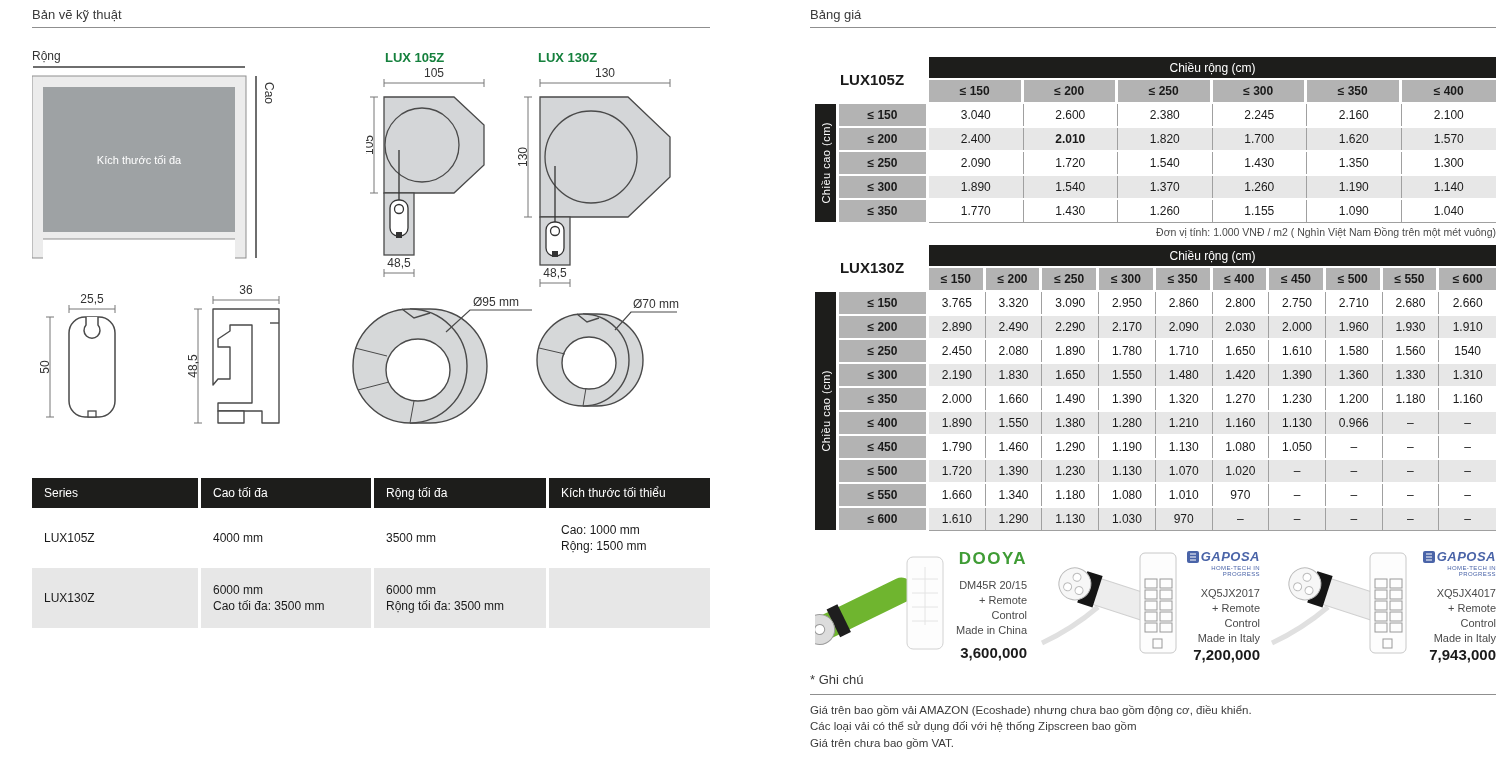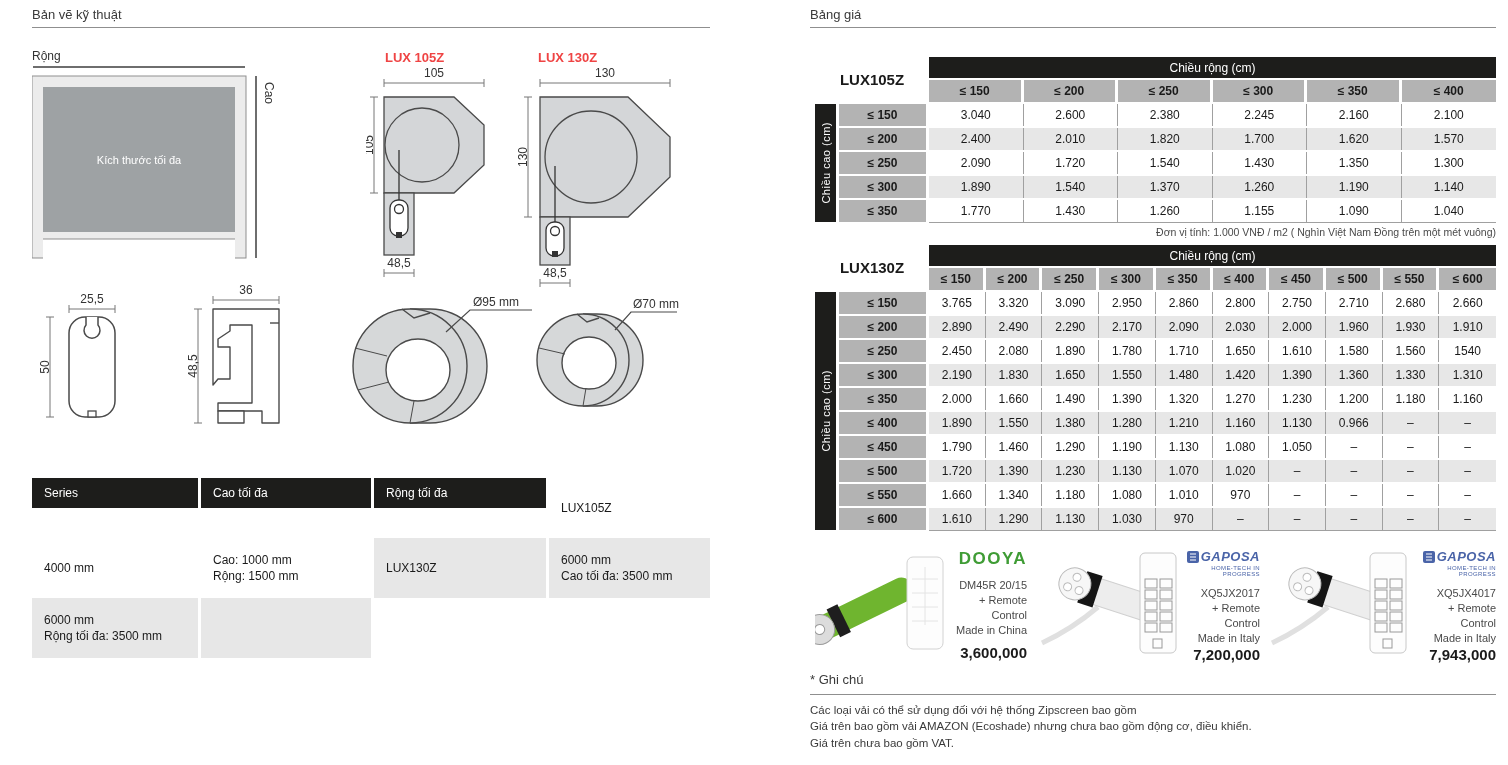--- a/index.html
+++ b/index.html
@@ -1,21 +1,21 @@
 <!DOCTYPE html>
 <html><head>
 <meta charset="utf-8">
 <style>
   html,body{margin:0;padding:0;background:#fff;}
   body{font-family:"Liberation Sans","DejaVu Sans",sans-serif;color:#222;}
   #page{position:relative;width:1508px;height:765px;background:#fff;overflow:hidden;}
   .abs{position:absolute;}
   .sec-title{position:absolute;font-size:13px;color:#3a3a3a;}
   .rule{position:absolute;height:1px;background:#8f8f8f;}
-  .lux-title{position:absolute;font-size:13px;color:#ef4444;font-weight:bold;}
+  .lux-title{position:absolute;font-size:13px;color:#15803d;font-weight:bold;}
 
   
   .pt{position:absolute;display:grid;row-gap:2px;column-gap:0;background:#fff;}
   .pt-name{display:flex;align-items:center;justify-content:center;font-weight:bold;font-size:15px;color:#1a1a1a;background:#fff;}
   .pt-group{background:#1d1d1b;color:#fff;font-size:12px;display:flex;align-items:center;justify-content:center;}
   .pt-ch{background:#b3b3b3;font-weight:bold;font-size:12px;color:#1a1a1a;display:flex;align-items:center;justify-content:center;border-right:3px solid #fff;}
   .pt-ch.lastc{border-right:none;}
   .pt-vbar{background:#1d1d1b;border-right:3px solid #fff;display:flex;align-items:center;justify-content:center;}
   .pt-vbar span{writing-mode:vertical-rl;transform:rotate(180deg);color:#fff;font-size:11px;letter-spacing:.5px;}
   .pt-rl{background:#b3b3b3;font-weight:bold;font-size:12px;color:#1a1a1a;display:flex;align-items:center;justify-content:center;border-right:3px solid #fff;}
@@ -165,22 +165,24 @@
     <line x1="14" y1="50" x2="40" y2="56" stroke="#4a4a4a" stroke-width="1"></line>
     <line x1="58" y1="108" x2="61" y2="90" stroke="#4a4a4a" stroke-width="1"></line>
     <polyline points="90,32 106,14 152,14" fill="none" stroke="#4a4a4a" stroke-width="1.2"></polyline>
     <text x="108" y="10" font-size="12" fill="#333">Ø70 mm</text>
   </svg>
 
   <div id="spec" class="spec" style="left:32px;top:478px;width:678px">
       <div class="spec-h">Series</div>
       <div class="spec-h">Cao tối đa</div>
       <div class="spec-h">Rộng tối đa</div>
+      <div class="spec-h">Kích thước tối thiểu</div>
       <div class="spec-c">LUX105Z</div>
       <div class="spec-c">4000 mm</div>
+      <div class="spec-c">3500 mm</div>
       <div class="spec-c">Cao: 1000 mm
 Rộng: 1500 mm</div>
       <div class="spec-c g">LUX130Z</div>
       <div class="spec-c g">6000 mm
 Cao tối đa: 3500 mm</div>
       <div class="spec-c g">6000 mm
 Rộng tối đa: 3500 mm</div>
       <div class="spec-c g"></div>
     </div>
 
@@ -201,21 +203,21 @@
       </div>
       <div class="pt-rl" style="grid-area: 3 / 2;">≤ 150</div>
       <div class="pt-c" style="grid-area: 3 / 3;">3.040</div>
       <div class="pt-c" style="grid-area: 3 / 4;">2.600</div>
       <div class="pt-c" style="grid-area: 3 / 5;">2.380</div>
       <div class="pt-c" style="grid-area: 3 / 6;">2.245</div>
       <div class="pt-c" style="grid-area: 3 / 7;">2.160</div>
       <div class="pt-c lastc" style="grid-area: 3 / 8;">2.100</div>
       <div class="pt-rl" style="grid-area: 4 / 2;">≤ 200</div>
       <div class="pt-c odd" style="grid-area: 4 / 3;">2.400</div>
-      <div class="pt-c odd" style="grid-area: 4 / 4;">2.010</div>
+      <div class="pt-c odd" style="grid-area: 4 / 4; font-weight: bold;">2.010</div>
       <div class="pt-c odd" style="grid-area: 4 / 5;">1.820</div>
       <div class="pt-c odd" style="grid-area: 4 / 6;">1.700</div>
       <div class="pt-c odd" style="grid-area: 4 / 7;">1.620</div>
       <div class="pt-c odd lastc" style="grid-area: 4 / 8;">1.570</div>
       <div class="pt-rl" style="grid-area: 5 / 2;">≤ 250</div>
       <div class="pt-c" style="grid-area: 5 / 3;">2.090</div>
       <div class="pt-c" style="grid-area: 5 / 4;">1.720</div>
       <div class="pt-c" style="grid-area: 5 / 5;">1.540</div>
       <div class="pt-c" style="grid-area: 5 / 6;">1.430</div>
       <div class="pt-c" style="grid-area: 5 / 7;">1.350</div>
@@ -478,18 +480,18 @@
             <div>Made in Italy</div>
           </div>
           <div class="p-price">7,943,000</div>
         </div>
       </div>
     </div>
 
   <div class="sec-title" style="left:810px;top:672px">* Ghi chú</div>
   <div class="rule" style="left:810px;top:694px;width:686px"></div>
   <div id="note-lines">
+      <div class="notes-line">Giá trên bao gồm vải AMAZON (Ecoshade) nhưng chưa bao gồm động cơ, điều khiển.</div>
       <div class="notes-line">Các loại vải có thể sử dụng đối với hệ thống Zipscreen bao gồm</div>
-      <div class="notes-line">Giá trên bao gồm vải AMAZON (Ecoshade) nhưng chưa bao gồm động cơ, điều khiển.</div>
       <div class="notes-line">Giá trên chưa bao gồm VAT.</div>
     </div>
 
 </div>
 
 </body></html>

